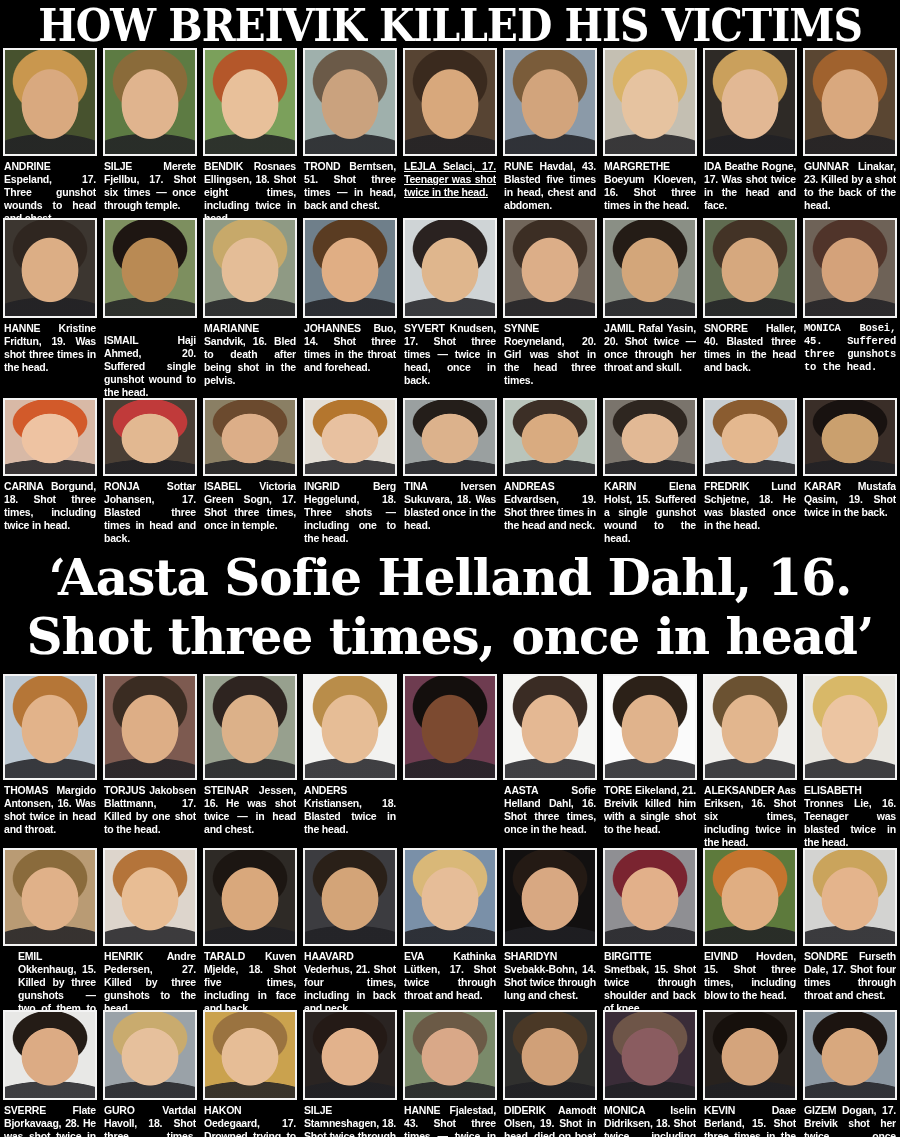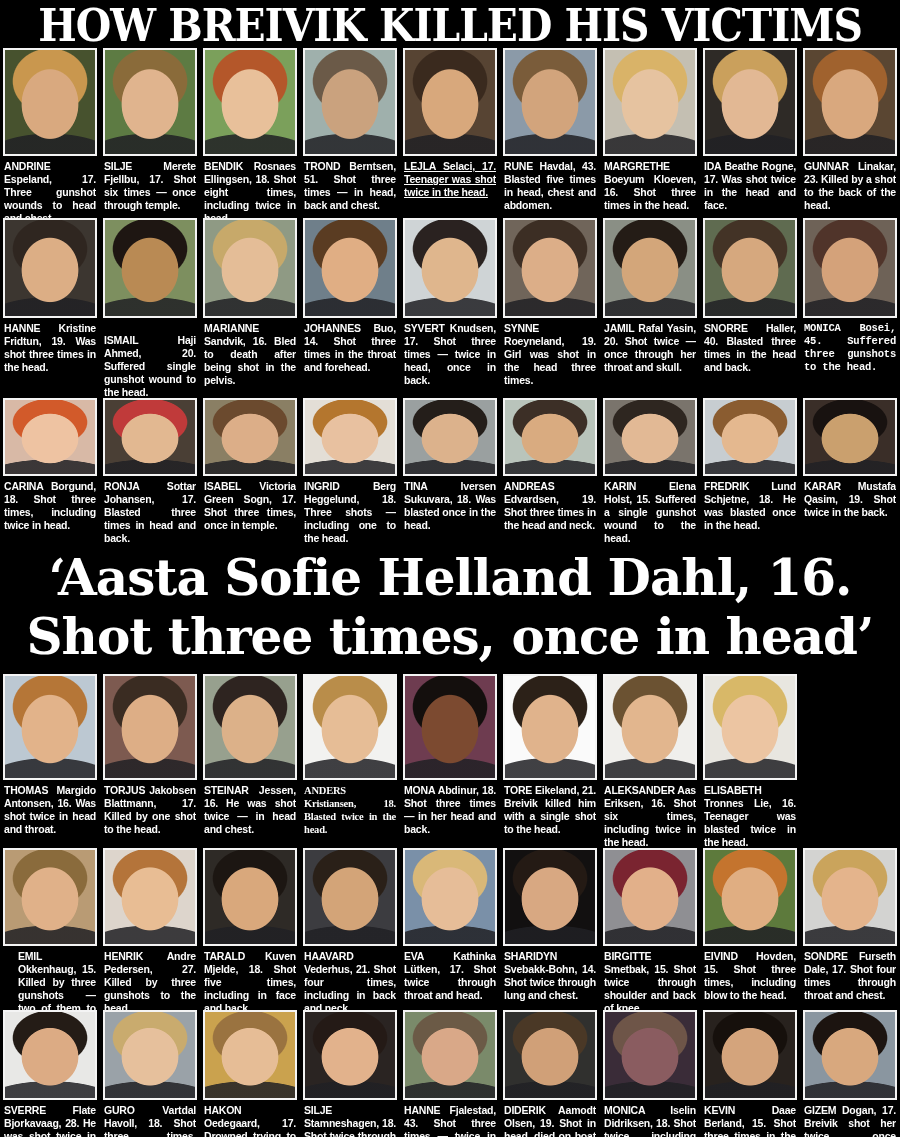--- a/index.html
+++ b/index.html
@@ -135,21 +135,21 @@
     <p class="caption" style="height: 64px;">JOHANNES Buo, 14. Shot three times in the throat and forehead.</p>
   </div>
 
   <div class="cell">
     <div class="photo" style="height: 100px; background-color: rgb(207, 212, 214); background-image: radial-gradient(32% 34% at 50% 52%, rgb(223, 182, 141) 97%, rgba(0, 0, 0, 0) 100%), radial-gradient(42% 32% at 50% 30%, rgb(42, 34, 32) 97%, rgba(0, 0, 0, 0) 100%), radial-gradient(78% 28% at 50% 108%, rgba(32, 32, 36, 0.85) 97%, rgba(0, 0, 0, 0) 100%);"></div>
     <p class="caption" style="height: 64px;">SYVERT Knudsen, 17. Shot three times — twice in head, once in back.</p>
   </div>
 
   <div class="cell">
     <div class="photo" style="height: 100px; background-color: rgb(112, 101, 90); background-image: radial-gradient(32% 34% at 50% 52%, rgb(220, 174, 136) 97%, rgba(0, 0, 0, 0) 100%), radial-gradient(42% 32% at 50% 30%, rgb(60, 46, 36) 97%, rgba(0, 0, 0, 0) 100%), radial-gradient(78% 28% at 50% 108%, rgba(32, 32, 36, 0.85) 97%, rgba(0, 0, 0, 0) 100%);"></div>
-    <p class="caption" style="height: 64px;">SYNNE Roeyneland, 19. Girl was shot in the head three times.</p>
+    <p class="caption" style="height: 64px;">SYNNE Roeyneland, 20. Girl was shot in the head three times.</p>
   </div>
 
   <div class="cell">
     <div class="photo" style="height: 100px; background-color: rgb(138, 143, 133); background-image: radial-gradient(32% 34% at 50% 52%, rgb(211, 166, 122) 97%, rgba(0, 0, 0, 0) 100%), radial-gradient(42% 32% at 50% 30%, rgb(36, 28, 22) 97%, rgba(0, 0, 0, 0) 100%), radial-gradient(78% 28% at 50% 108%, rgba(32, 32, 36, 0.85) 97%, rgba(0, 0, 0, 0) 100%);"></div>
     <p class="caption" style="height: 64px;">JAMIL Rafal Yasin, 20. Shot twice — once through her throat and skull.</p>
   </div>
 
   <div class="cell">
     <div class="photo" style="height: 100px; background-color: rgb(95, 107, 80); background-image: radial-gradient(32% 34% at 50% 52%, rgb(214, 168, 126) 97%, rgba(0, 0, 0, 0) 100%), radial-gradient(42% 32% at 50% 30%, rgb(67, 51, 38) 97%, rgba(0, 0, 0, 0) 100%), radial-gradient(78% 28% at 50% 108%, rgba(32, 32, 36, 0.85) 97%, rgba(0, 0, 0, 0) 100%);"></div>
     <p class="caption" style="height: 64px;">SNORRE Haller, 40. Blasted three times in the head and back.</p>
@@ -225,28 +225,31 @@
     <p class="caption" style="height: 64px;">TORJUS Jakobsen Blattmann, 17. Killed by one shot to the head.</p>
   </div>
 
   <div class="cell">
     <div class="photo" style="height: 106px; background-color: rgb(151, 160, 142); background-image: radial-gradient(32% 34% at 50% 52%, rgb(220, 177, 137) 97%, rgba(0, 0, 0, 0) 100%), radial-gradient(42% 32% at 50% 30%, rgb(46, 36, 32) 97%, rgba(0, 0, 0, 0) 100%), radial-gradient(78% 28% at 50% 108%, rgba(32, 32, 36, 0.85) 97%, rgba(0, 0, 0, 0) 100%);"></div>
     <p class="caption" style="height: 64px;">STEINAR Jessen, 16. He was shot twice — in head and chest.</p>
   </div>
 
   <div class="cell">
     <div class="photo" style="height: 106px; background-color: rgb(242, 242, 240); background-image: radial-gradient(32% 34% at 50% 52%, rgb(230, 189, 150) 97%, rgba(0, 0, 0, 0) 100%), radial-gradient(42% 32% at 50% 30%, rgb(185, 141, 74) 97%, rgba(0, 0, 0, 0) 100%), radial-gradient(78% 28% at 50% 108%, rgba(32, 32, 36, 0.85) 97%, rgba(0, 0, 0, 0) 100%);"></div>
-    <p class="caption" style="height: 64px; font-family: Liberation Serif, serif;">ANDERS Kristiansen, 18. Blasted twice in the head.</p>
+    <p class="caption" style="height: 64px;">ANDERS Kristiansen, 18. Blasted twice in the head.</p>
   </div>
 
   <div class="cell">
     <div class="photo" style="height: 106px; background-color: rgb(110, 60, 80); background-image: radial-gradient(32% 34% at 50% 52%, rgb(124, 74, 48) 97%, rgba(0, 0, 0, 0) 100%), radial-gradient(42% 32% at 50% 30%, rgb(20, 15, 13) 97%, rgba(0, 0, 0, 0) 100%), radial-gradient(78% 28% at 50% 108%, rgba(32, 32, 36, 0.85) 97%, rgba(0, 0, 0, 0) 100%);"></div>
-    <p class="caption" style="height: 64px;">MONA Abdinur, 18. Shot three times — in her head and back.</p>
-  </div>
-
+  </div>
+
+  <div class="cell">
+    <div class="photo" style="height: 106px; background-color: rgb(245, 245, 243); background-image: radial-gradient(32% 34% at 50% 52%, rgb(228, 184, 147) 97%, rgba(0, 0, 0, 0) 100%), radial-gradient(42% 32% at 50% 30%, rgb(58, 44, 36) 97%, rgba(0, 0, 0, 0) 100%), radial-gradient(78% 28% at 50% 108%, rgba(32, 32, 36, 0.85) 97%, rgba(0, 0, 0, 0) 100%);"></div>
+    <p class="caption" style="height: 64px;">AASTA Sofie Helland Dahl, 16. Shot three times, once in the head.</p>
+  </div>
 
   <div class="cell">
     <div class="photo" style="height: 106px; background-color: rgb(250, 250, 250); background-image: radial-gradient(32% 34% at 50% 52%, rgb(224, 179, 140) 97%, rgba(0, 0, 0, 0) 100%), radial-gradient(42% 32% at 50% 30%, rgb(44, 33, 24) 97%, rgba(0, 0, 0, 0) 100%), radial-gradient(78% 28% at 50% 108%, rgba(32, 32, 36, 0.85) 97%, rgba(0, 0, 0, 0) 100%);"></div>
     <p class="caption" style="height: 64px;">TORE Eikeland, 21. Breivik killed him with a single shot to the head.</p>
   </div>
 
   <div class="cell">
     <div class="photo" style="height: 106px; background-color: rgb(240, 239, 236); background-image: radial-gradient(32% 34% at 50% 52%, rgb(226, 182, 142) 97%, rgba(0, 0, 0, 0) 100%), radial-gradient(42% 32% at 50% 30%, rgb(107, 82, 50) 97%, rgba(0, 0, 0, 0) 100%), radial-gradient(78% 28% at 50% 108%, rgba(32, 32, 36, 0.85) 97%, rgba(0, 0, 0, 0) 100%);"></div>
     <p class="caption" style="height: 64px;">ALEKSANDER Aas Eriksen, 16. Shot six times, including twice in the head.</p>
   </div>

